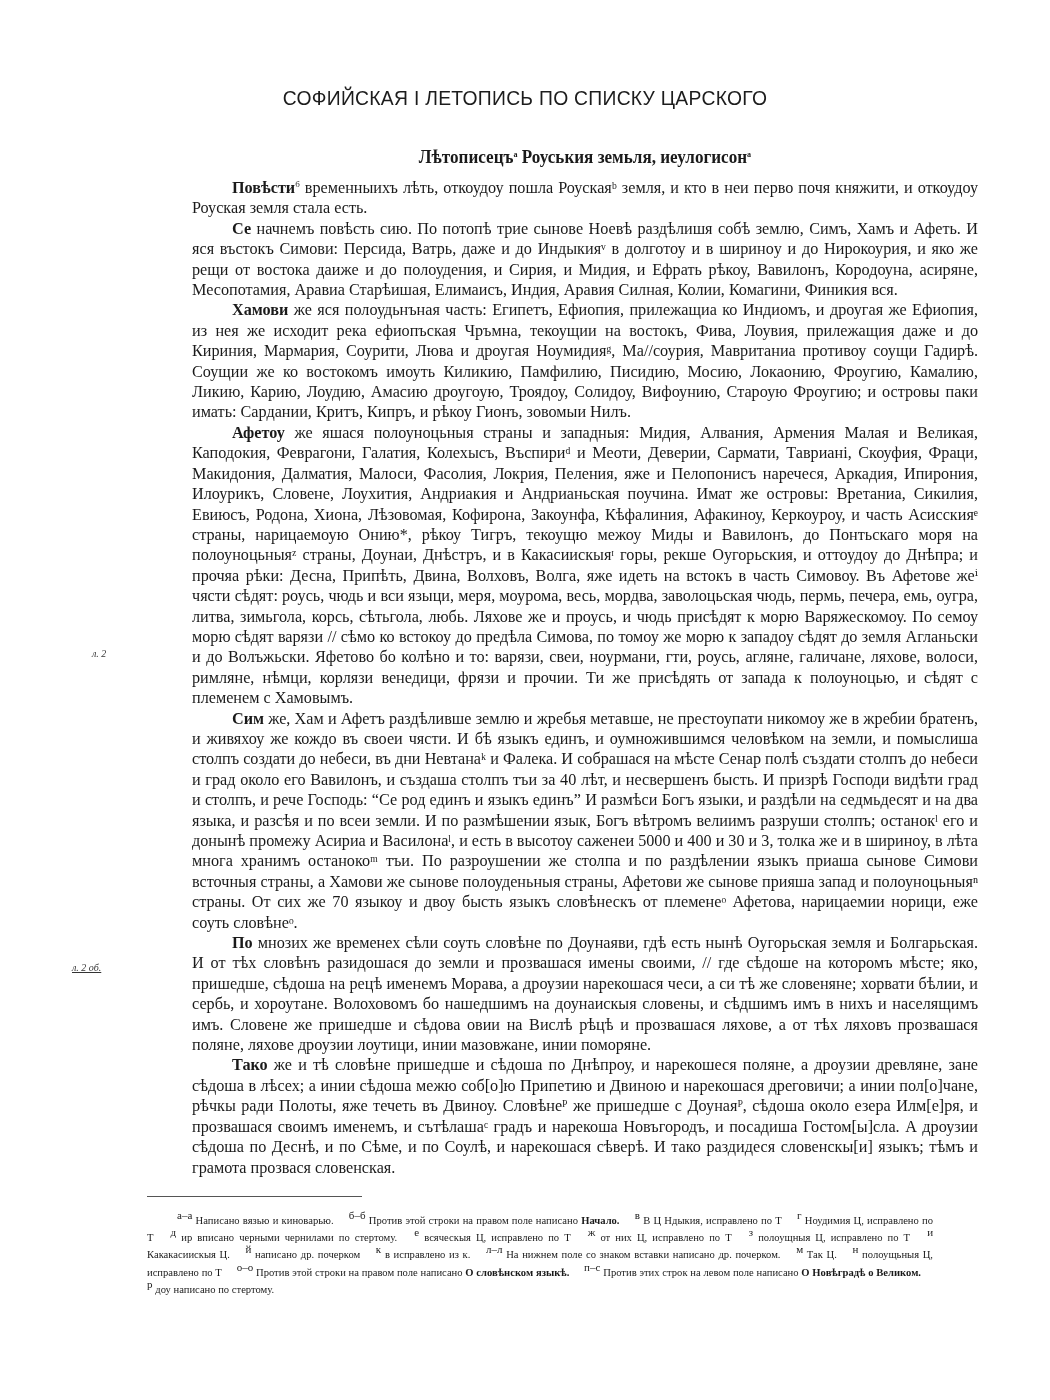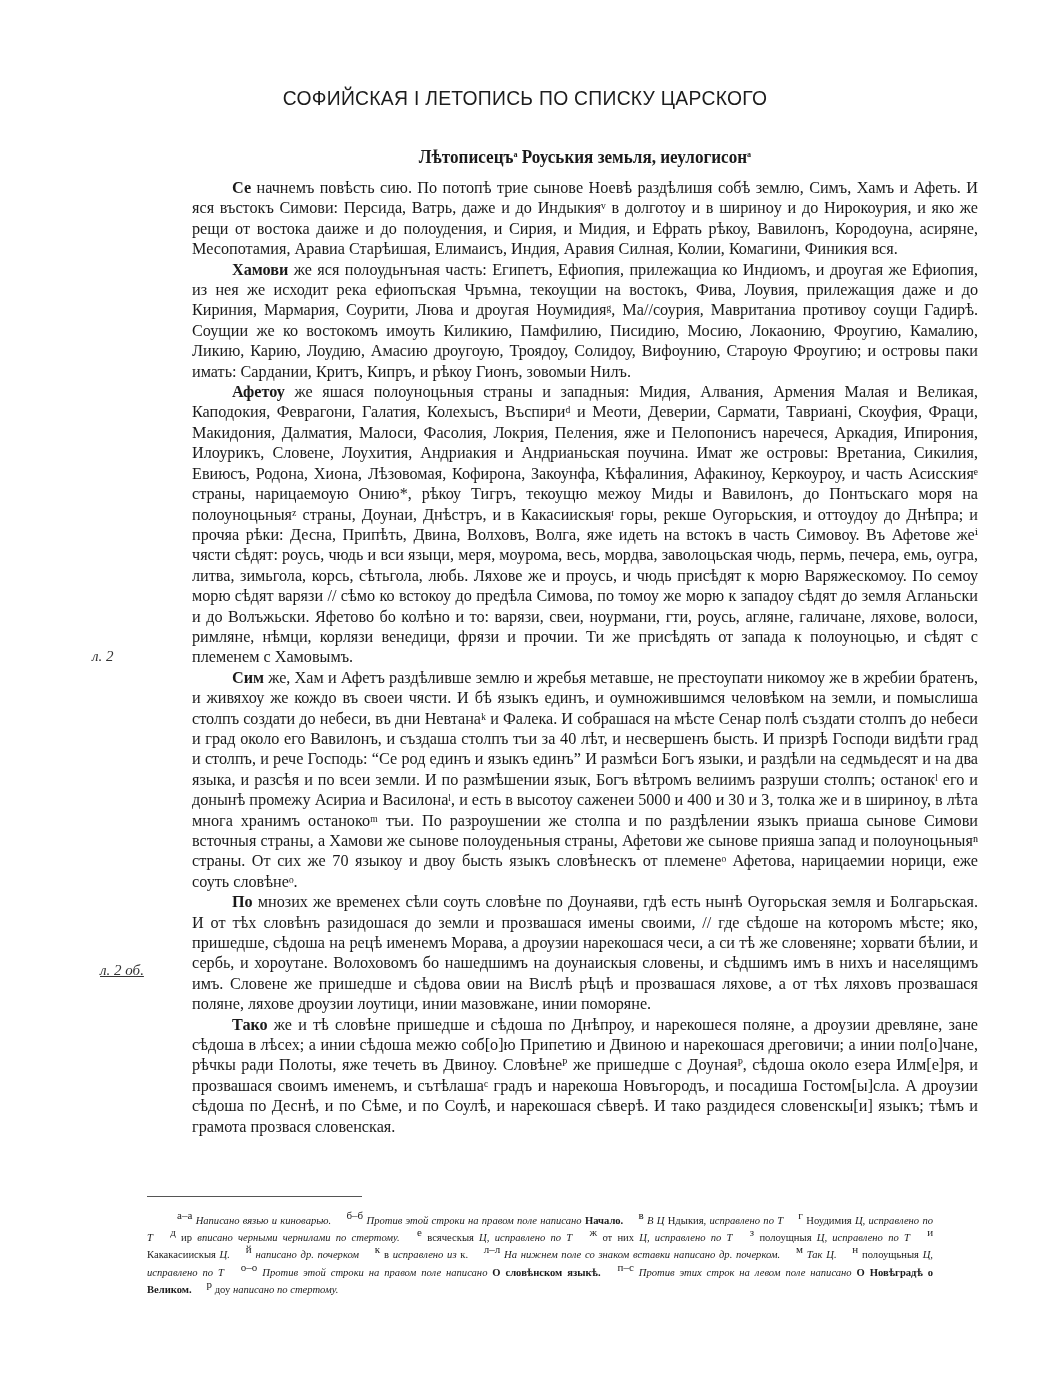--- a/index.html
+++ b/index.html
@@ -9,55 +9,56 @@
   .running-title { position: absolute; top: 86px; left: 0; width: 1050px; text-align: center;
                    font-family: "Liberation Sans", "DejaVu Sans", sans-serif; font-size: 21px;
                    letter-spacing: 0.3px; color: #1c1c1c; transform: scaleX(0.92); }
   .main { position: absolute; left: 147px; top: 146px; width: 786px; margin-left: 45px; }
   .section-title { text-align: center; font-weight: bold; font-size: 19px; margin: 0 0 10px 0;
                    transform: scaleX(0.9); }
   .para { font-size: 16.2px; line-height: 20.4px; text-align: justify; margin: 0; text-indent: 40px;
           transform-origin: left top; }
   .para b { font-weight: bold; }
   sup.fn { font-size: 9px; line-height: 0; vertical-align: 6px; }
-  .margin-note { position: absolute; font-style: italic; font-size: 15px; color: #333; }
+  .margin-note { position: absolute; font-style: italic; font-size: 10px; color: #333; }
   .rule { position: absolute; left: 147px; top: 1196px; width: 215px; height: 0;
           border-top: 1px solid #555; }
   .footnotes { position: absolute; left: 147px; top: 1212px; width: 786px; font-size: 10.6px;
                line-height: 17.2px; text-align: justify; text-indent: 30px; }
-  .footnotes .it { font-style: italic; }
+  .footnotes .it { }
   .footnotes .bd { font-weight: bold; font-family: Liberation Serif, serif; }
   .footnotes sup { font-size: 11px; line-height: 0; vertical-align: 5px; }
   .fn-item { margin-right: 12px; }
 </style>
 </head>
 <body>
 
 <div class="page">
 
   <div class="running-title">СОФИЙСКАЯ I ЛЕТОПИСЬ ПО СПИСКУ ЦАРСКОГО</div>
 
   <div class="main">
     <div class="section-title">
       <span>Лѣтописецъ</span><sup class="fn">а</sup><span> Роуськия земьля, иеулогисон</span><sup class="fn">а</sup>
     </div>
 
+    <p class="para"><b>Повѣсти</b><sup class="fn">б</sup><span> временныихъ лѣть, откоудоу пошла Роускаяᵇ</span><span> земля, и кто в неи перво почя княжити, и откоудоу Роуская земля стала есть.</span></p>
 
     <p class="para"><b>Се</b><span> начнемъ повѣсть сию. По потопѣ  трие сынове Ноевѣ раздѣлишя собѣ землю, Симъ, Хамъ и Афеть. И яся въстокъ Симови: Персида, Ватрь, даже и до Индыкияᵛ в долготоу и в ширинoу и до Нирокоурия, и яко же рещи от востока даиже и до полоудения, и Сирия, и Мидия, и Ефрать рѣкоу, Вавилонъ, Кородоуна, асиряне, Месопотамия, Аравиа Старѣишая, Елимаисъ, Индия, Аравия Силная, Колии, Комагини, Финикия вся.</span></p>
 
     <p class="para"><b>Хамови</b><span> же яся полоудьнъная часть: Египетъ, Ефиопия, прилежащиа ко Индиомъ, и дроугая же Ефиопия, из нея же исходит река ефиопъская Чръмна, текоущии на востокъ, Фива, Лоувия, прилежащия даже и до Кириния, Мармария, Соурити, Люва и дроугая Ноумидияᵍ, Ма//соурия, Мавританиа противоу соущи Гадирѣ. Соущии же ко востокомъ имоуть Киликию, Памфилию, Писидию, Мосию, Локаонию, Фроугию, Камалию, Ликию, Карию, Лоудию, Амасию дроугоую, Троядоу, Солидоу, Вифоунию, Староую Фроугию; и островы паки имать: Сардании, Критъ, Кипръ, и рѣкоу Гионъ, зовомыи Нилъ.</span></p>
 
     <p class="para"><b>Афетоу</b><span> же яшася полоуноцьныя страны и западныя: Мидия, Алвания, Армения Малая и Великая, Каподокия, Февpагони, Галатия, Колехысъ, Въспириᵈ и Меоти, Деверии, Сармати, Таврианi, Скоуфия, Фраци, Макидония, Далматия, Малоси, Фасолия, Локрия, Пеления, яже и Пелопонисъ наречеся, Аркадия, Ипирония, Илоурикъ, Словене, Лоухития, Андриакия и Андрианьская поучина. Имат же островы: Вретаниа, Сикилия, Евиюсъ, Родона, Хиона, Лѣзовомая, Кофирона, Закоунфа, Кѣфалиния, Афакиноу, Керкоуроу, и часть Асисскияᵉ страны, нарицаемоую Онию*, рѣкоу Тигръ, текоущю межоу Миды и Вавилонъ, до Понтьскаго моря на полоуноцьныяᶻ страны, Доунаи, Днѣстръ, и в Какасиискыяᶦ горы, рекше Оугорьския, и оттоудоу до Днѣпра; и прочяа рѣки: Десна, Припѣть, Двина, Волховъ, Волга, яже идеть на встокъ в часть Симовоу. Въ Афетове жеⁱ чясти сѣдят: роусь, чюдь и вси языци, меря, моурома, весь, мордва, заволоцьская чюдь, пермь, печера, емь, оугра, литва, зимьгола, корсь, сѣтьгола, любь. Ляхове же и проусь, и чюдь присѣдят к морю Варяжескомоу. По семоу морю сѣдят варязи // сѣмо ко встокоу до предѣла Симова, по томоу же морю к западоу сѣдят до земля Агланьски и до Волъжьски. Яфетово бо колѣно и то: варязи, свеи, ноурмани, гти, роусь, агляне, галичане, ляхове, волоси, римляне, нѣмци, корлязи венедици, фрязи и прочии. Ти же присѣдять от запада к полоуноцью, и сѣдят с племенем с Хамовымъ.</span></p>
 
     <p class="para"><b>Сим</b><span> же, Хам и Афетъ раздѣливше землю и жребья метавше, не престоупати никомоу же в жребии братенъ, и живяхоу же кождо въ своеи чясти. И бѣ языкъ единъ, и оумножившимся человѣком на земли, и помыслиша столпъ создати до небеси, въ дни Невтанаᵏ и Фалека. И собрашася на мѣсте Сенар полѣ създати столпъ до небеси и град около его Вавилонъ, и създаша столпъ тъи за 40 лѣт, и несвершенъ бысть. И призрѣ Господи видѣти град и столпъ, и рече Господь: “Се род единъ и языкъ единъ”  И размѣси Богъ языки, и раздѣли на седмьдесят и на два языка, и разсѣя и по всеи земли. И по размѣшении язык, Богъ вѣтромъ велиимъ разруши столпъ; останокˡ его и донынѣ промежу Асириа и Василонаˡ, и есть в высотоу саженеи 5000 и 400 и 30 и 3, толка же и в ширинoу, в лѣта многа хранимъ останокоᵐ тъи. По разроушении же столпа и по раздѣлении языкъ приаша сынове Симови всточныя страны, а Хамови же сынове полоуденьныя страны, Афетови же сынове прияша запад и полоуноцьныяⁿ страны. От сих же 70 языкоу и двоу бысть языкъ словѣнескъ от племенеᵒ Афетова, нарицаемии норици, еже соуть словѣнеᵒ.</span></p>
 
     <p class="para"><b>По</b><span> мнозих же временех сѣли соуть словѣне по Доунаяви, гдѣ есть нынѣ Оугорьская земля и Болгарьская. И от тѣх словѣнъ разидошася до земли и прозвашася имены своими, // где сѣдоше на которомъ мѣсте; яко, пришедше, сѣдоша на рецѣ именемъ Морава, а дроузии нарекошася чеси, а си тѣ же словеняне; хорвати бѣлии, и сербь, и хороутане. Волоховомъ бо нашедшимъ на доунаискыя словены, и сѣдшимъ имъ в нихъ и населящимъ имъ. Словене же пришедше и сѣдова овии на Вислѣ рѣцѣ и прозвашася ляхове, а от тѣх ляховъ прозвашася поляне, ляхове дроузии лоутици, инии мазовжане, инии поморяне.</span></p>
 
     <p class="para"><b>Тако</b><span> же и тѣ словѣне пришедше и сѣдоша по Днѣпроу, и нарекошеся поляне, а дроузии древляне, зане сѣдоша в лѣсех; а инии сѣдоша межю соб[о]ю Припетию и Двиною и нарекошася дреговичи; а инии пол[о]чане, рѣчкы ради Полоты, яже течеть въ Двиноу. Словѣнеᴾ же пришедше с Доунаяᴾ, сѣдоша около езера Илм[е]ря, и прозвашася своимъ именемъ, и сътѣлашаᶜ градъ и нарекоша Новъгородъ, и посадиша Гостом[ы]сла. А дроузии сѣдоша по Деснѣ, и по Сѣме, и по Соулѣ, и нарекошася сѣверѣ. И тако раздидеся словенскы[и] языкъ; тѣмъ и грамота прозвася словенская.</span></p>
   </div>
 
   <div class="margin-note" style="left:92px; top:648px;">л. 2</div>
-  <div class="margin-note" style="left:100px; top:962px;text-decoration:underline;">л. 2 об.</div>
+  <div class="margin-note" style="left:72px; top:962px;text-decoration:underline;">л. 2 об.</div>
 
   <div class="rule"></div>
 
   <div class="footnotes" id="footnotes"><span class="fn-item"><sup>а–а </sup><span class="it">Написано вязью и киноварью.</span></span> <span class="fn-item"><sup>б–б </sup><span class="it">Против этой строки на правом поле написано </span><span class="bd">Начало.</span></span> <span class="fn-item"><sup>в </sup><span class="it">В Ц </span><span>Ндыкия, </span><span class="it">исправлено по Т</span></span> <span class="fn-item"><sup>г </sup><span>Ноудимия </span><span class="it">Ц, исправлено по Т</span></span> <span class="fn-item"><sup>д </sup><span>ир </span><span class="it">вписано черными чернилами по стертому.</span></span> <span class="fn-item"><sup>е </sup><span>всяческыя </span><span class="it">Ц, исправлено по Т</span></span> <span class="fn-item"><sup>ж </sup><span>от них </span><span class="it">Ц, исправлено по Т</span></span> <span class="fn-item"><sup>з </sup><span>полоущныя </span><span class="it">Ц, исправлено по Т</span></span> <span class="fn-item"><sup>и </sup><span>Какакасиискыя </span><span class="it">Ц.</span></span> <span class="fn-item"><sup>й </sup><span class="it">написано др. почерком</span></span> <span class="fn-item"><sup>к </sup><span>в </span><span class="it">исправлено из </span><span>к.</span></span> <span class="fn-item"><sup>л–л </sup><span class="it">На нижнем поле со знаком вставки написано др. почерком.</span></span> <span class="fn-item"><sup>м </sup><span class="it">Так Ц.</span></span> <span class="fn-item"><sup>н </sup><span>полоущьныя </span><span class="it">Ц, исправлено по Т</span></span> <span class="fn-item"><sup>о–о </sup><span class="it">Против этой строки на правом поле написано </span><span class="bd">О словѣнском языкѣ.</span></span> <span class="fn-item"><sup>п–с </sup><span class="it">Против этих строк на левом поле написано </span><span class="bd">О Новѣградѣ о Великом.</span></span> <span class="fn-item"><sup>р </sup><span>доу </span><span class="it">написано по стертому.</span></span> </div>
 </div>
 
 </body></html>

